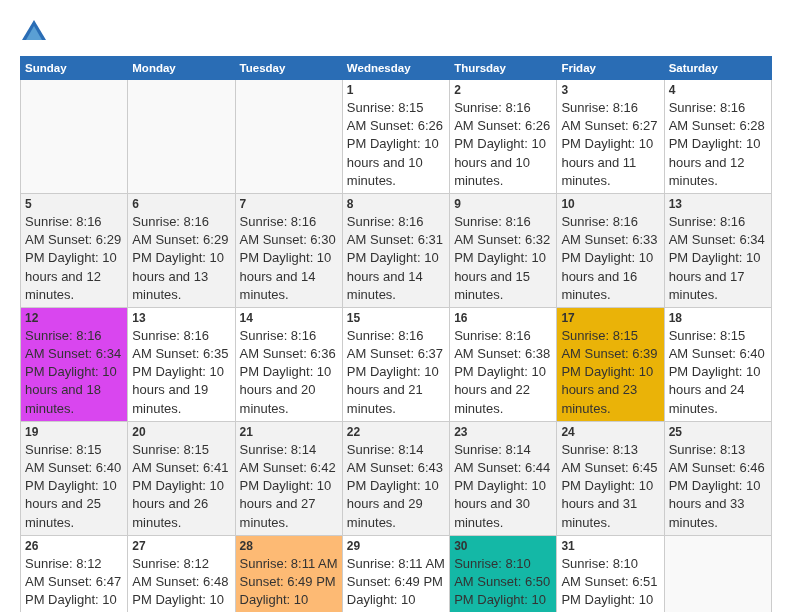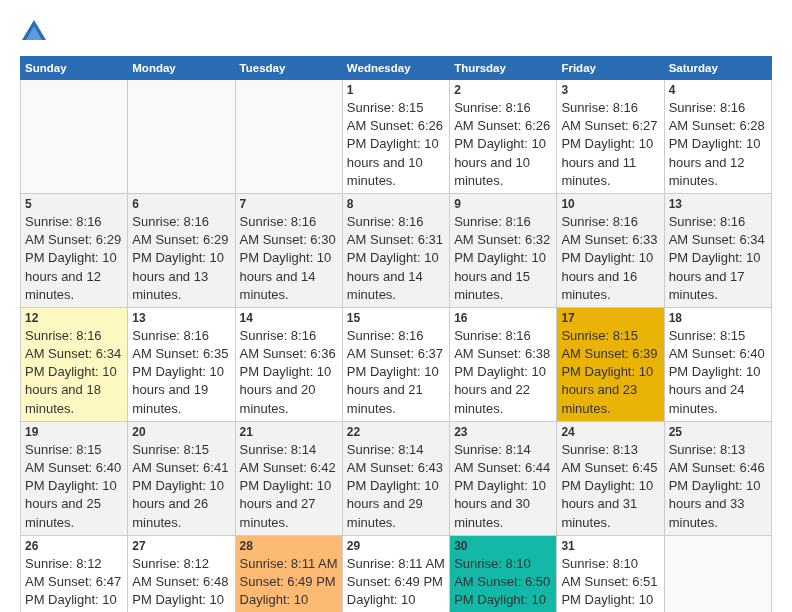--- a/index.html
+++ b/index.html
@@ -207,21 +207,21 @@
 Daylight: 10 hours and 16 minutes.</div>
           </td>
           <td style="background-color: rgb(242, 242, 242);">
             <div class="day-num">13</div>
             <div class="day-info">Sunrise: 8:16 AM
 Sunset: 6:34 PM
 Daylight: 10 hours and 17 minutes.</div>
           </td>
         </tr>
         <tr>
-          <td style="background-color: #fef9c3;">
+          <td style="background-color: #d946ef;">
             <div class="day-num">12</div>
             <div class="day-info">Sunrise: 8:16 AM
 Sunset: 6:34 PM
 Daylight: 10 hours and 18 minutes.</div>
           </td>
           <td style="background-color: rgb(255, 255, 255);">
             <div class="day-num">13</div>
             <div class="day-info">Sunrise: 8:16 AM
 Sunset: 6:35 PM
 Daylight: 10 hours and 19 minutes.</div>

